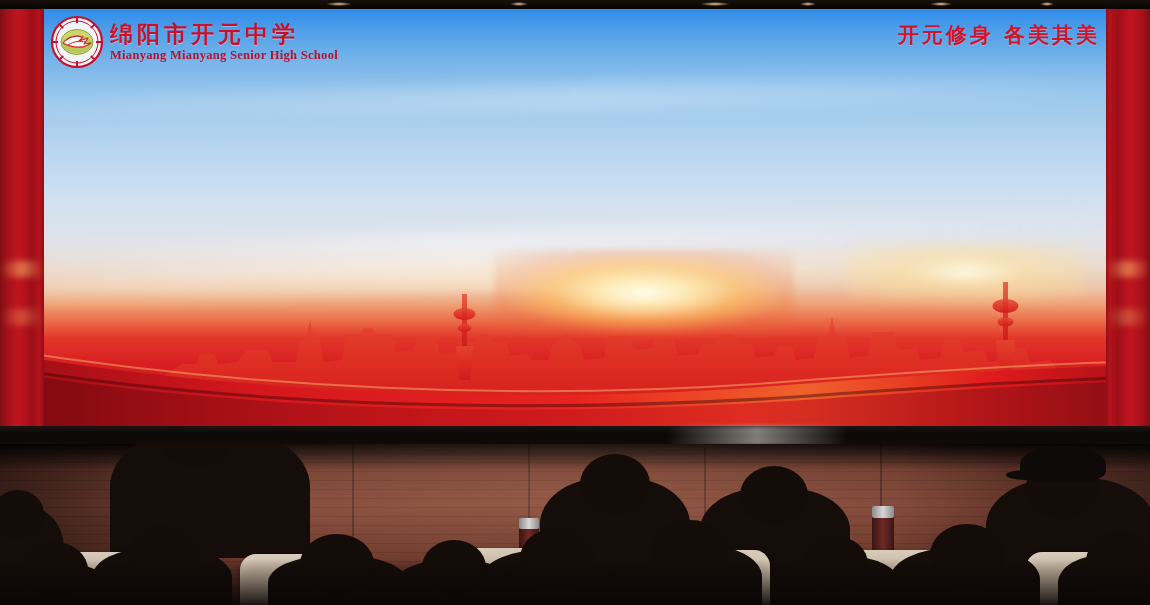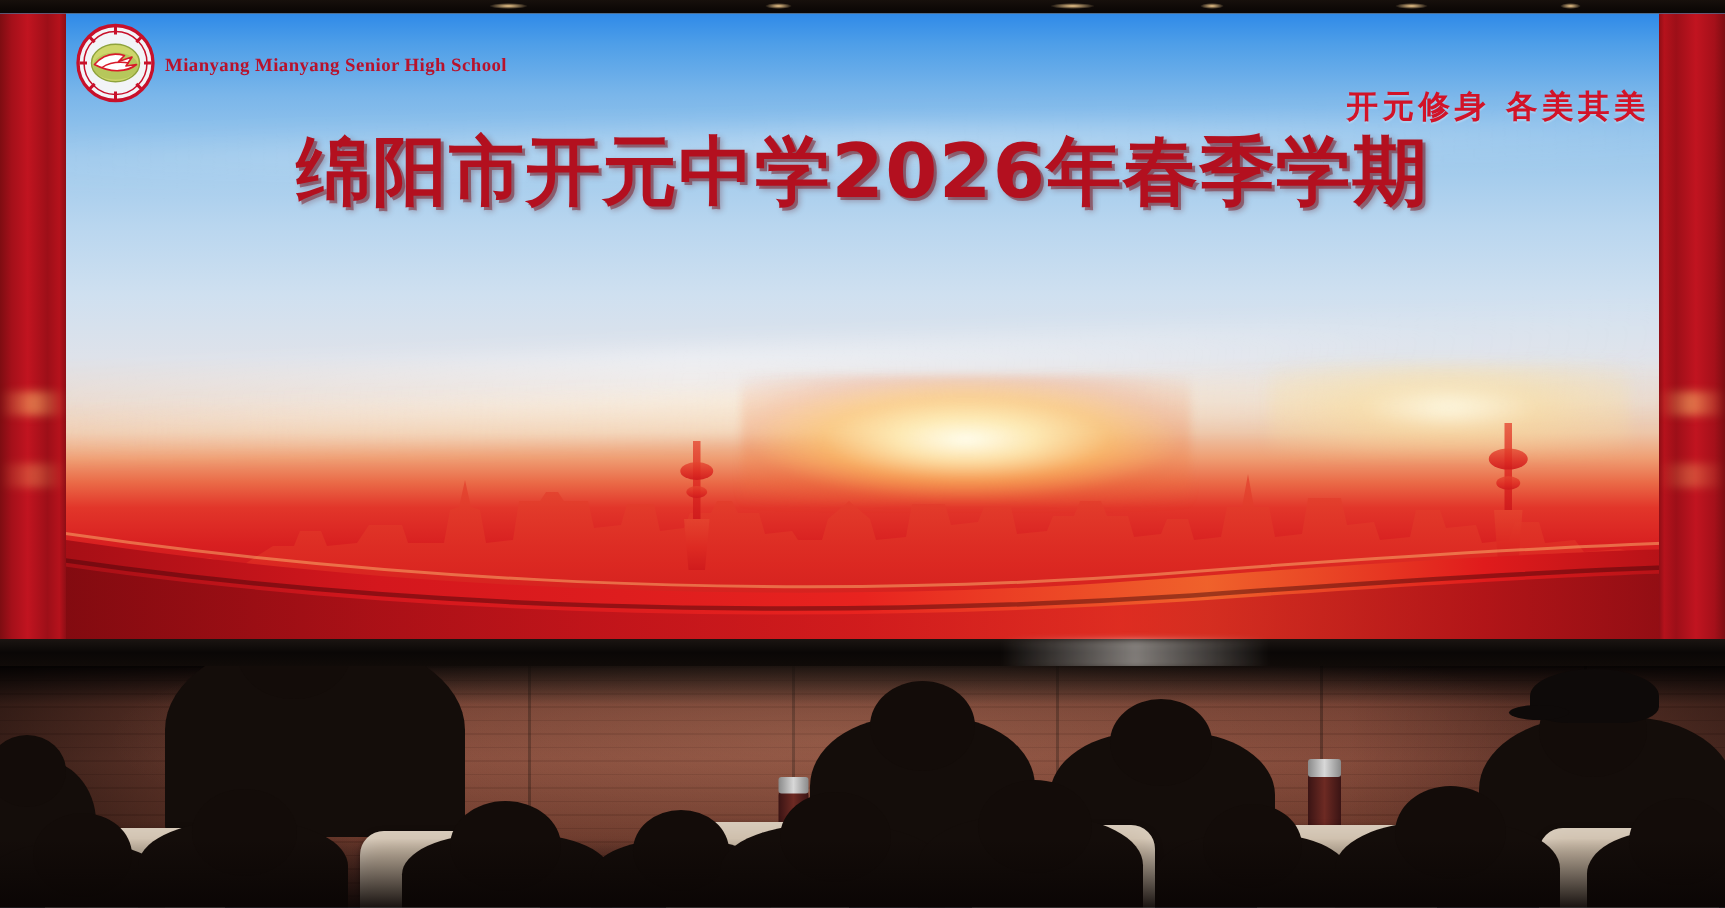--- a/index.html
+++ b/index.html
@@ -106,21 +106,20 @@
   .brand-en{
     font-family:"Liberation Serif","DejaVu Serif",serif;
     font-size:12.5px;font-weight:700;color:#b8122c;letter-spacing:.3px;
     margin-top:3px;white-space:nowrap;
   }
   .motto{
     position:absolute;right:0;top:8px;
     font-family:"DejaVu Sans","Liberation Sans",sans-serif;
     font-size:21px;font-weight:700;color:#d21328;letter-spacing:3px;white-space:nowrap;
     text-shadow:0 1px 1px rgba(255,255,255,.25);
-    margin-top:36px;
   }
 
   
   .titles{position:absolute;left:0;right:0;top:78px;text-align:center;}
   .t1,.t2{
     font-family:"DejaVu Sans","Liberation Sans",sans-serif;
     font-weight:700;color:#b3101f;line-height:1.08;
     letter-spacing:1px;
     text-shadow:2px 2px 0 rgba(120,6,14,.45), 3px 3px 4px rgba(90,4,10,.30);
   }
@@ -285,28 +284,28 @@
               <rect x="42" y="40" width="2" height="5" transform="rotate(-45 43 43)"></rect>
             </g>
             <ellipse cx="27" cy="27" rx="16" ry="12.5" fill="#cdd66a"></ellipse>
             <ellipse cx="27" cy="27" rx="16" ry="12.5" fill="none" stroke="#8fa33c" stroke-width="1"></ellipse>
             <ellipse cx="27" cy="29" rx="15" ry="9" fill="#9fb84c" opacity=".5"></ellipse>
             <path d="M13,28 C19,21 26,20 33,22 L29,26 L38,23 L34,29 L41,28 C35,33 24,34 13,28 Z" fill="#ffffff" stroke="#d81b2a" stroke-width="1.1" stroke-linejoin="round"></path>
             <path d="M18,30 C24,26 30,26 36,27" fill="none" stroke="#d81b2a" stroke-width="1"></path>
           </svg>
         </div>
         <div class="brand-txt">
+          <div class="brand-cn">绵阳市开元中学</div>
           <div class="brand-en">Mianyang Mianyang Senior High School</div>
         </div>
       </div>
       <div class="motto">开元修身  各美其美</div>
     </div>
 
     <div class="titles">
-      <div class="t1">绵阳市开元中学2026年春季学期</div>
     </div>
 
   </div>
 
   <div class="bezel">
     <div class="refl"></div>
   </div>
 
   <div class="hall">
     <div class="wood-lines"></div>

